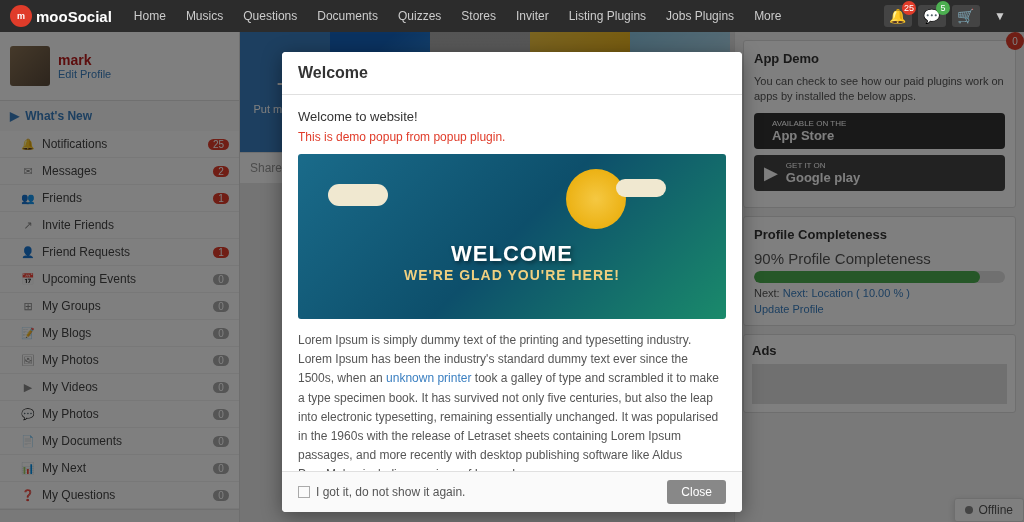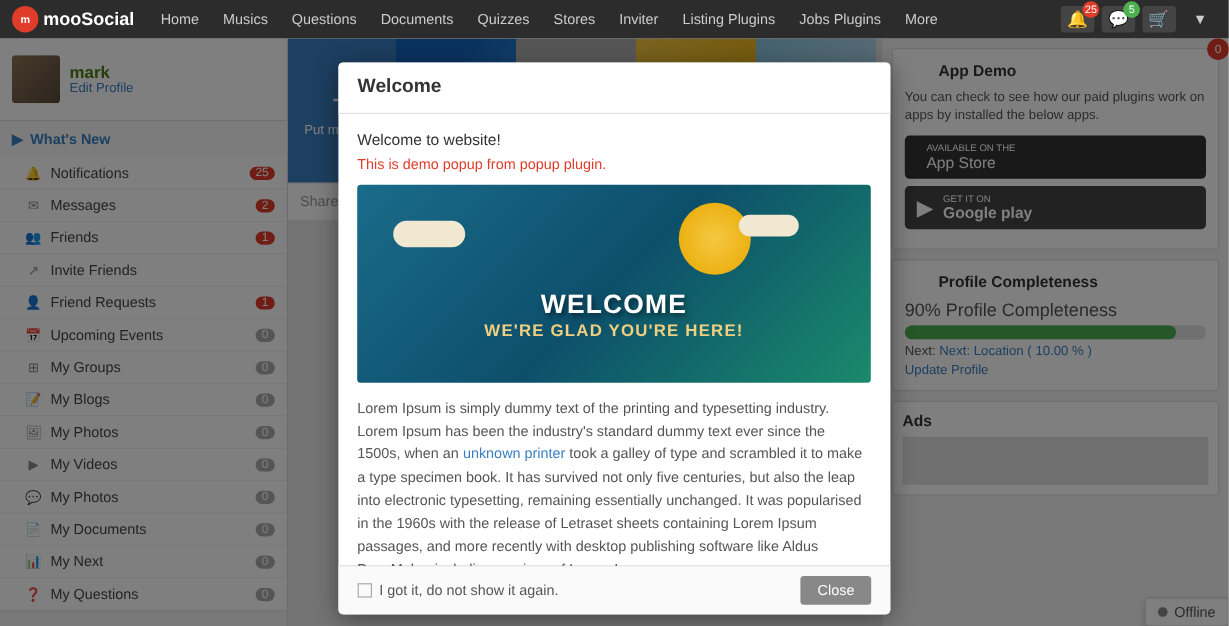--- a/index.html
+++ b/index.html
@@ -138,21 +138,21 @@
       border-radius: 3px;
       background: #bbb;
       overflow: hidden;
       flex-shrink: 0;
     }
     .avatar-img {
       width: 100%; height: 100%;
       background: linear-gradient(135deg, #888 0%, #555 100%);
     }
     .sidebar-user-info { margin-left: 8px; }
-    .sidebar-username { font-weight: bold; font-size: 14px; color: #4d7c0f; }
+    .sidebar-username { font-weight: bold; font-size: 14px; color: #b91c1c; }
     .sidebar-edit { font-size: 11px; color: #3a7fc1; cursor: pointer; }
 
     .sidebar-section {
       background: white;
       border-bottom: 1px solid #e0e0e0;
     }
     .sidebar-section-header {
       padding: 8px 10px;
       font-weight: bold;
       font-size: 12px;
@@ -190,21 +190,20 @@
       border: 1px solid #ddd;
       border-radius: 3px;
       margin-bottom: 8px;
       padding: 10px;
     }
     .rp-section-title {
       font-weight: bold;
       font-size: 13px;
       color: #333;
       margin-bottom: 8px;
-      margin-left: 28px;
     }
     .rp-text { font-size: 11px; color: #555; line-height: 1.4; }
     .app-store-btn {
       display: flex; align-items: center;
       background: #333;
       color: white;
       border-radius: 4px;
       padding: 6px 10px;
       margin-bottom: 6px;
       cursor: pointer;
@@ -567,21 +566,21 @@
   <div class="right-panel" style="position:relative;">
 
     <div class="rp-section">
       <div class="rp-section-title">App Demo</div>
       <div class="rp-text">You can check to see how our paid plugins work on apps by installed the below apps.</div>
       <div style="margin-top:8px;">
         <div class="app-store-btn">
           <span style="font-size:20px;"></span>
           <div>
             <div style="font-size:8px;text-transform:uppercase;">Available on the</div>
-            <div style="font-size:13px;font-weight:normal;">App Store</div>
+            <div style="font-size:13px;font-weight:bold;">App Store</div>
           </div>
         </div>
         <div class="app-store-btn google-btn">
           <span style="font-size:18px;">▶</span>
           <div>
             <div style="font-size:8px;text-transform:uppercase;">GET IT ON</div>
             <div style="font-size:13px;font-weight:bold;">Google play</div>
           </div>
         </div>
       </div>

